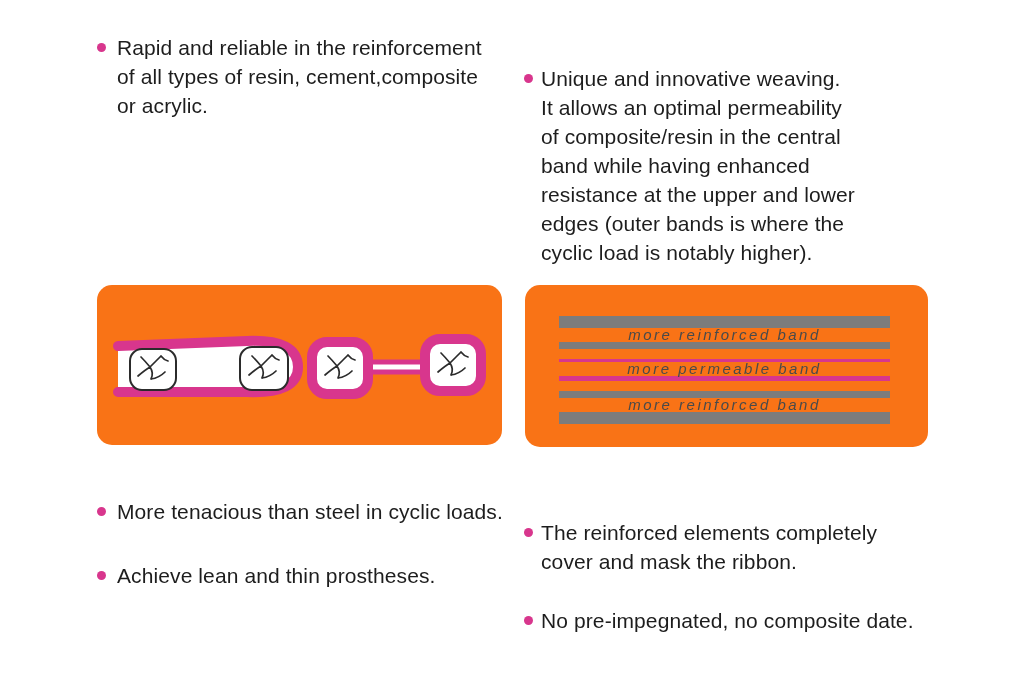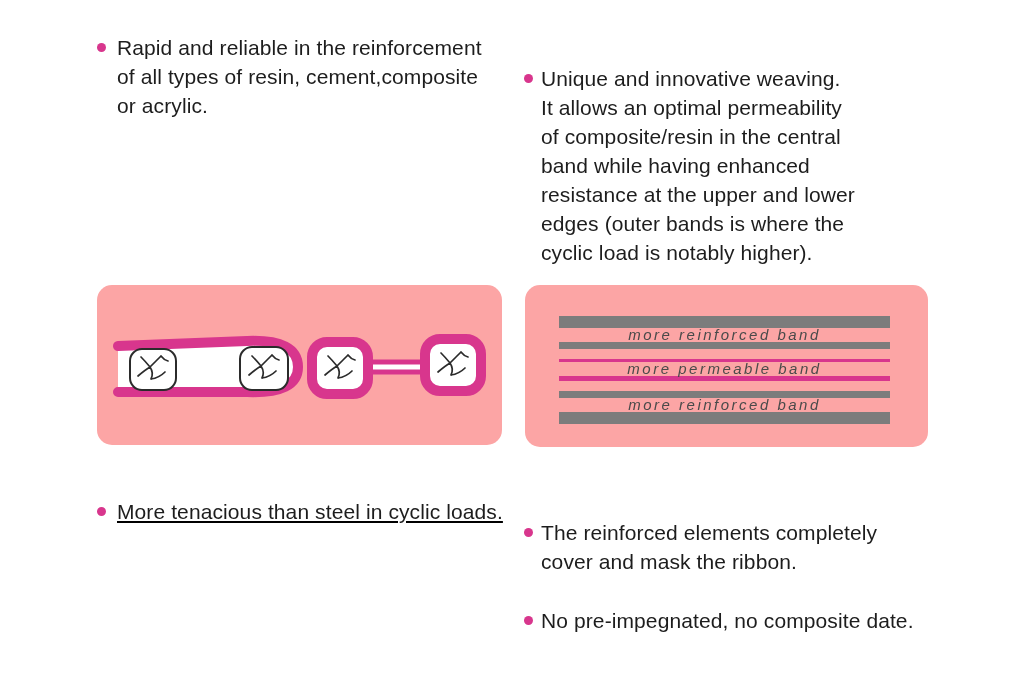--- a/index.html
+++ b/index.html
@@ -12,21 +12,21 @@
     overflow: hidden;
   }
   .bullet-list { position: absolute; }
   #list-top-left     { left: 97px;  top: 33px;  width: 430px; }
   #list-top-right    { left: 524px; top: 33px;  width: 380px; margin-top: 31px; }
   #list-bottom-left  { left: 97px;  top: 497px; width: 430px; }
   #list-bottom-right { left: 524px; top: 497px; width: 410px; margin-top: 21px; }
 
   .bullet-item { display: flex; align-items: flex-start; }
   #list-top-left     .bullet-item:first-child { margin-bottom: 62px; }
-  #list-bottom-left  .bullet-item:first-child { margin-bottom: 35px; text-decoration: underline; }
+  #list-bottom-left  .bullet-item:first-child { margin-bottom: 35px; }
   #list-bottom-right .bullet-item:first-child { margin-bottom: 30px; }
 
   .dot {
     flex: none;
     width: 9px; height: 9px;
     border-radius: 50%;
     background: #D8368D;
     margin: 10px 11px 0 0;
   }
   #list-top-right .dot, #list-bottom-right .dot { margin-right: 8px; }
@@ -34,21 +34,21 @@
   .bullet-text {
     font-size: 21px;
     line-height: 29px;
     color: #1d1d1d;
     white-space: pre-line;
     letter-spacing: 0.1px;
   }
 
   .panel {
     position: absolute;
-    background: #fca5a5;
+    background: #f97316;
     border-radius: 15px;
   }
   #panel-left  { left: 97px;  top: 285px; width: 405px; height: 160px; }
   #panel-right { left: 525px; top: 285px; width: 403px; height: 162px; }
 
   #panel-left svg { display: block; }
 
   .band-stack {
     position: absolute;
     left: 34px; right: 38px; top: 31px;
@@ -135,20 +135,24 @@
       <div class="band-label">more reinforced band</div>
       <div class="bar-thick"></div>
     </div>
   </div>
 
   <div class="bullet-list" id="list-bottom-left">
     <div class="bullet-item">
       <span class="dot"></span>
       <span class="bullet-text">More tenacious than steel in cyclic loads.</span>
     </div>
+    <div class="bullet-item">
+      <span class="dot"></span>
+      <span class="bullet-text">Achieve lean and thin prostheses.</span>
+    </div>
   </div>
 
   <div class="bullet-list" id="list-bottom-right">
     <div class="bullet-item">
       <span class="dot"></span>
       <span class="bullet-text">The reinforced elements completely
 cover and mask the ribbon.</span>
     </div>
     <div class="bullet-item">
       <span class="dot"></span>

